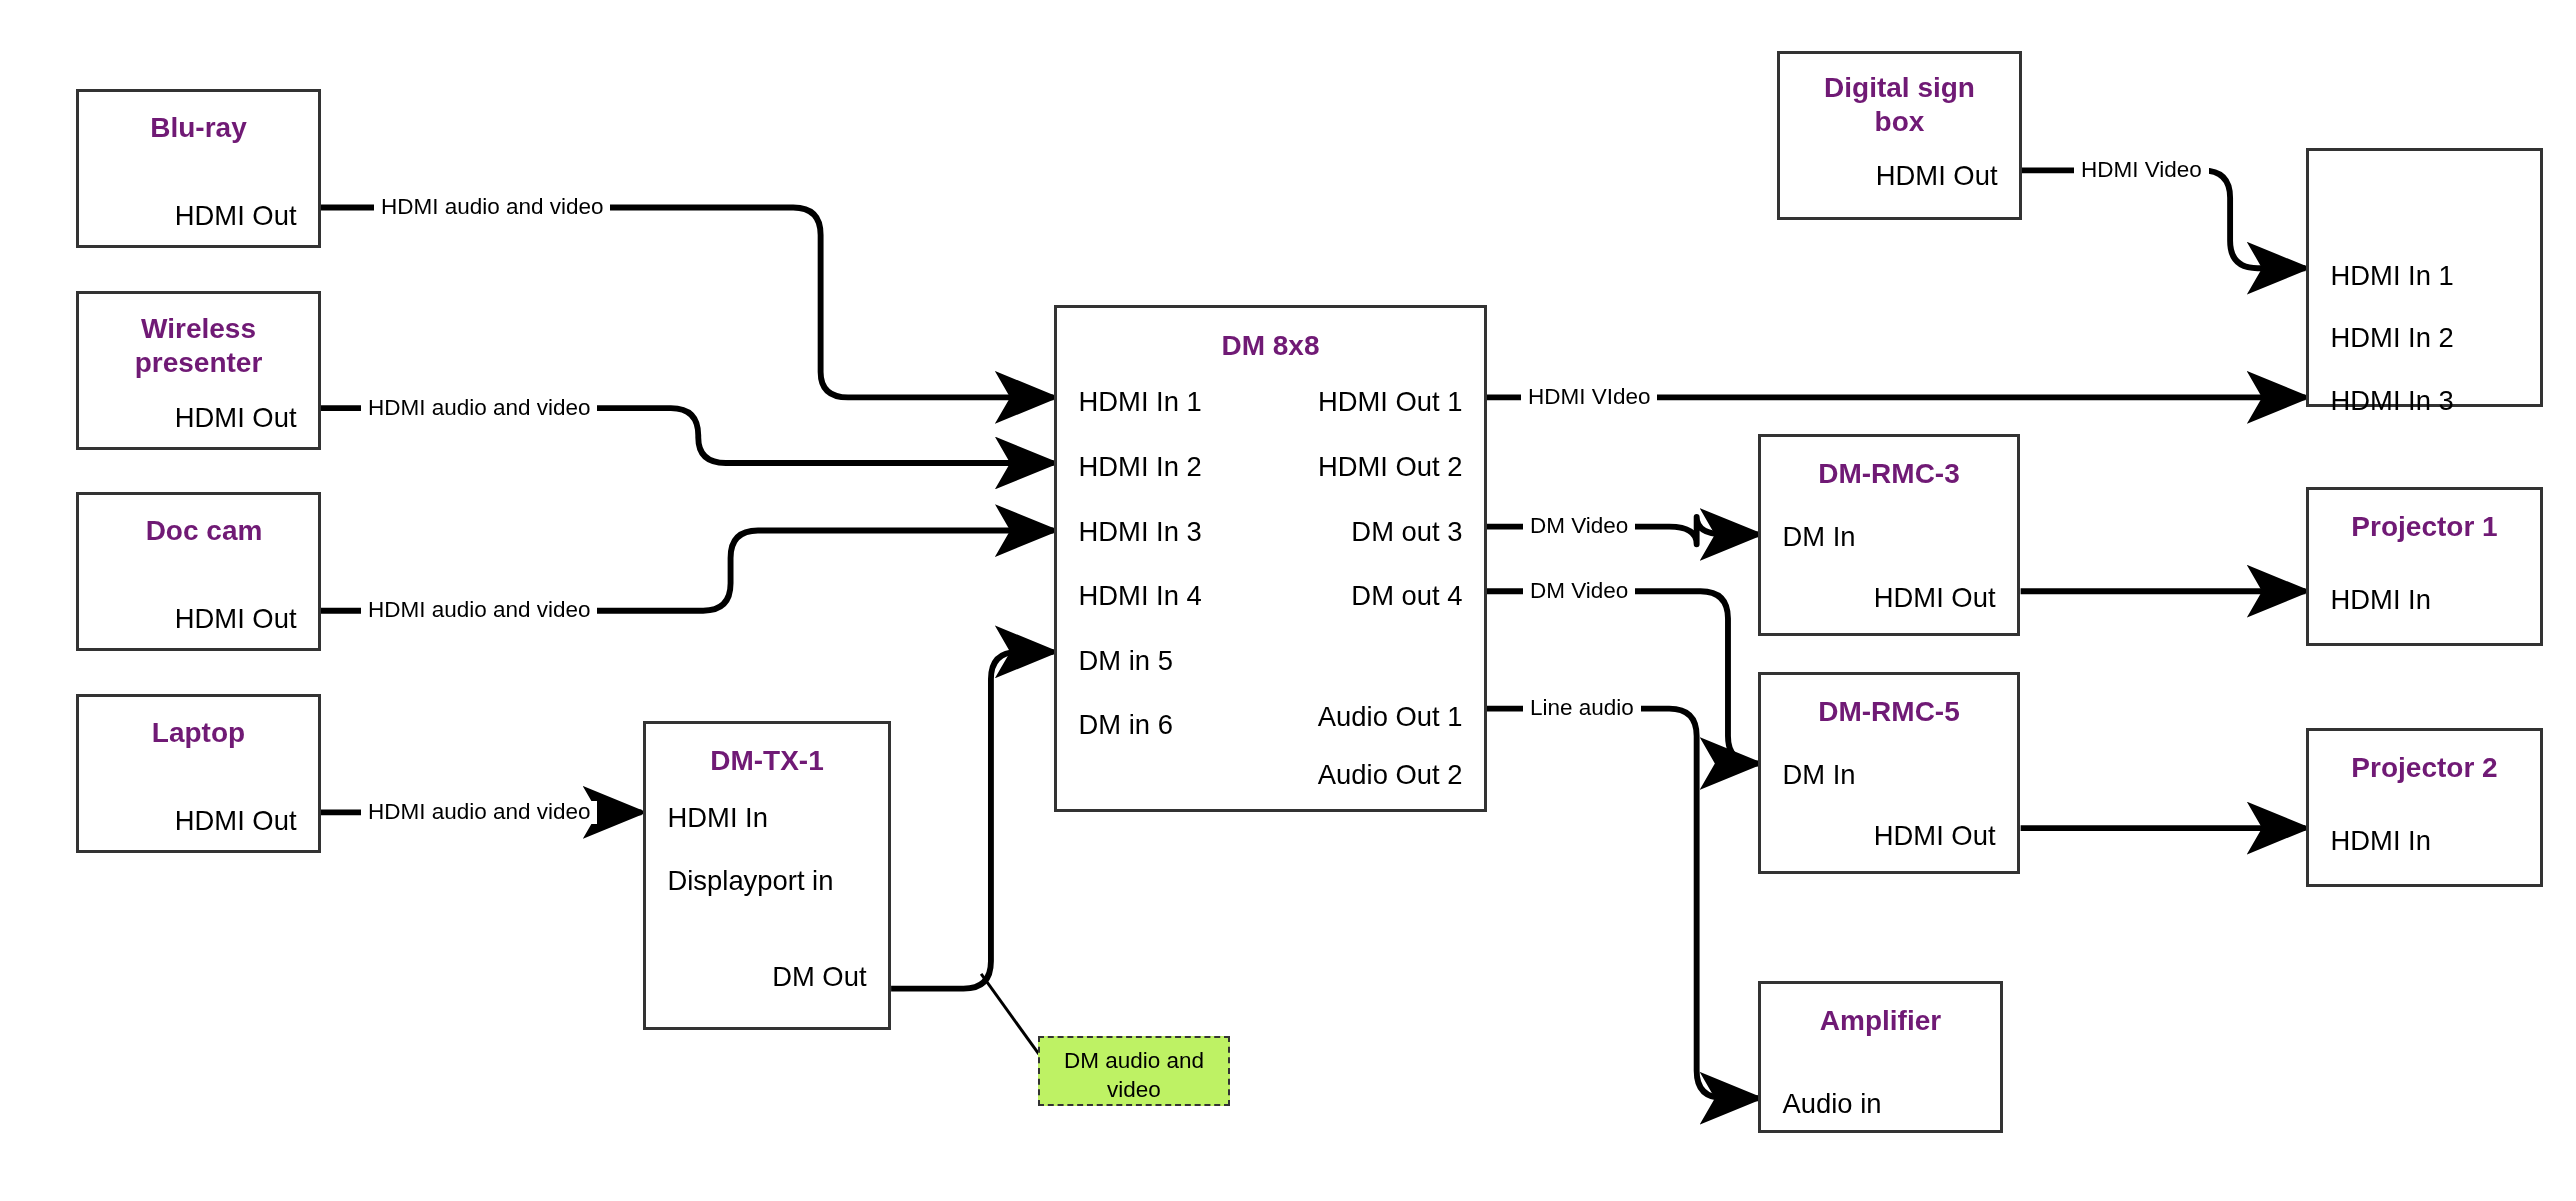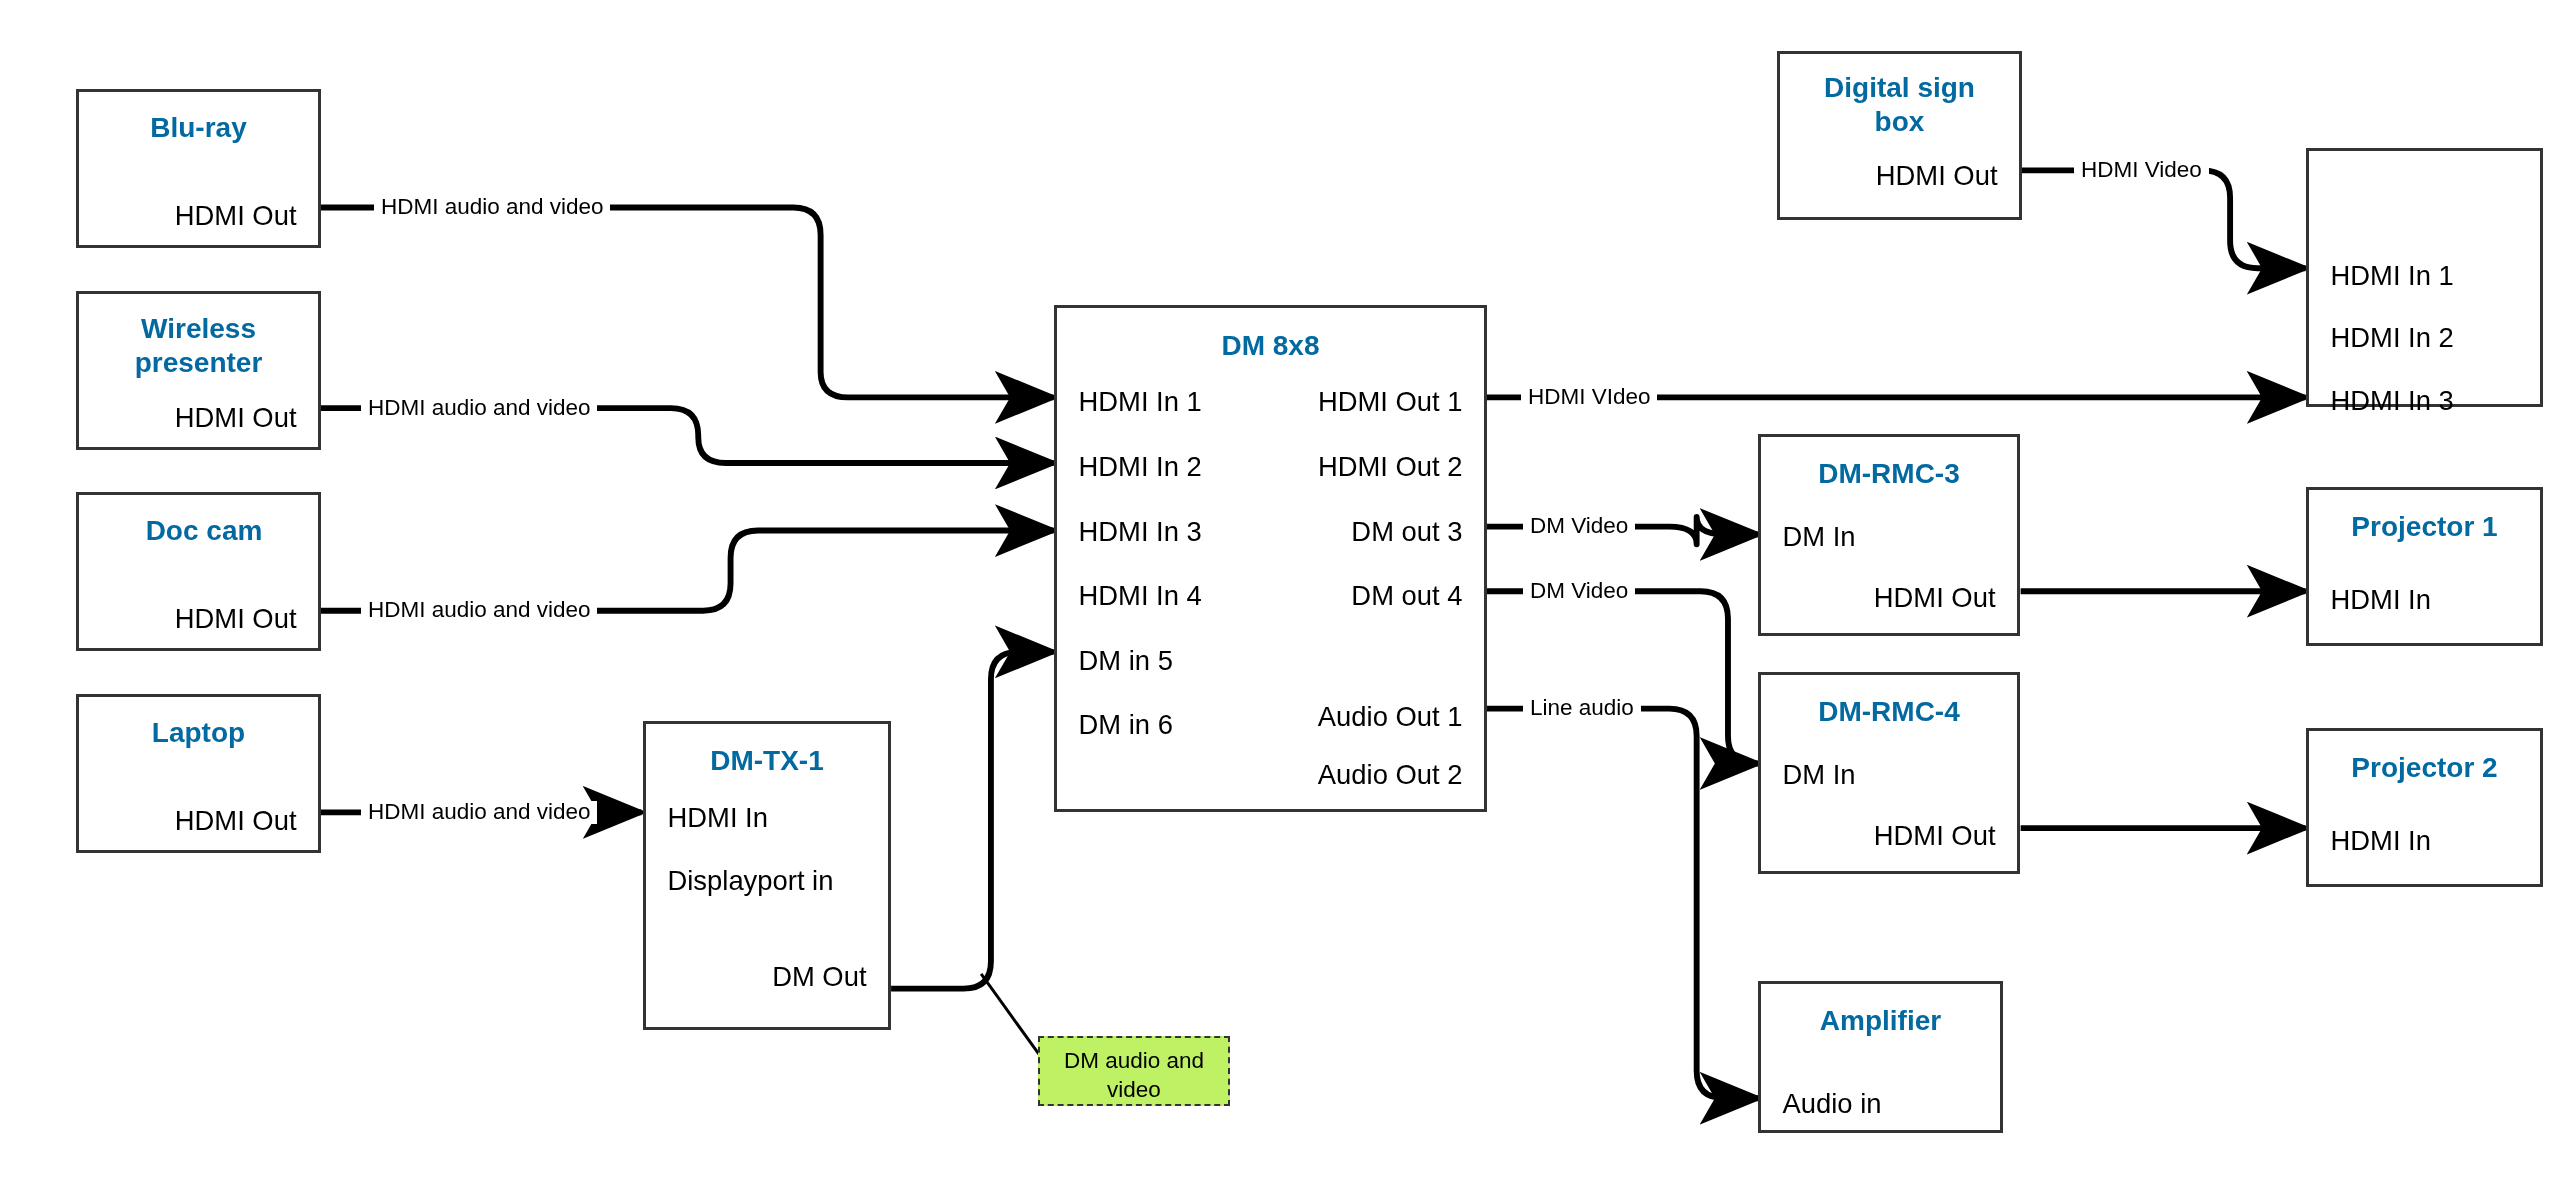--- a/index.html
+++ b/index.html
@@ -28,21 +28,21 @@
     border: 3.9px solid #333333;
     background: #ffffff;
     z-index: 2;
   }
   .node-title {
     position: absolute;
     left: 0; right: 0;
     text-align: center;
     font-weight: bold;
     font-size: 28px;
-    color: #0369a1;
+    color: #701a75;
     line-height: 1.24;
   }
   .port {
     position: absolute;
     font-size: 27.4px;
     color: #000000;
     white-space: nowrap;
     line-height: 1;
   }
   .port.left  { left: 21.5px;  text-align: left; }
@@ -169,21 +169,21 @@
     <div class="port left" style="top:236px;">HDMI In 3</div>
   </div>
 
   <div class="node" style="left:1758px; top:434px; width:262px; height:202px;">
     <div class="node-title" style="top:19.6px;">DM-RMC-3</div>
     <div class="port left" style="top:86px;">DM In</div>
     <div class="port right" style="top:147px;">HDMI Out</div>
   </div>
 
   <div class="node" style="left:1758px; top:672px; width:262px; height:202px;">
-    <div class="node-title" style="top:19.6px;">DM-RMC-4</div>
+    <div class="node-title" style="top:19.6px;">DM-RMC-5</div>
     <div class="port left" style="top:86px;">DM In</div>
     <div class="port right" style="top:147px;">HDMI Out</div>
   </div>
 
   <div class="node" style="left:2306px; top:487px; width:237px; height:159px;">
     <div class="node-title" style="top:19.6px;">Projector 1</div>
     <div class="port left" style="top:96px;">HDMI In</div>
   </div>
 
   <div class="node" style="left:2306px; top:728px; width:237px; height:159px;">

